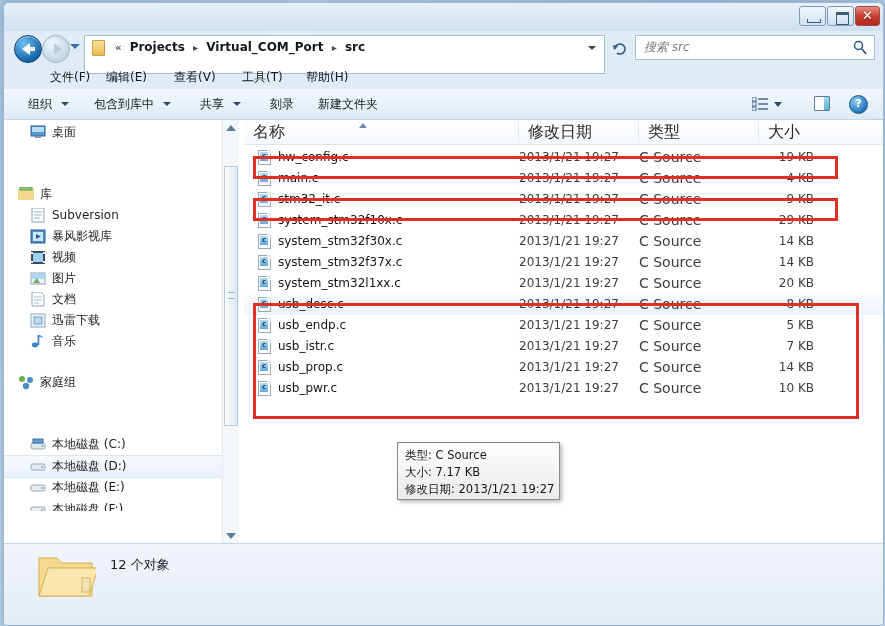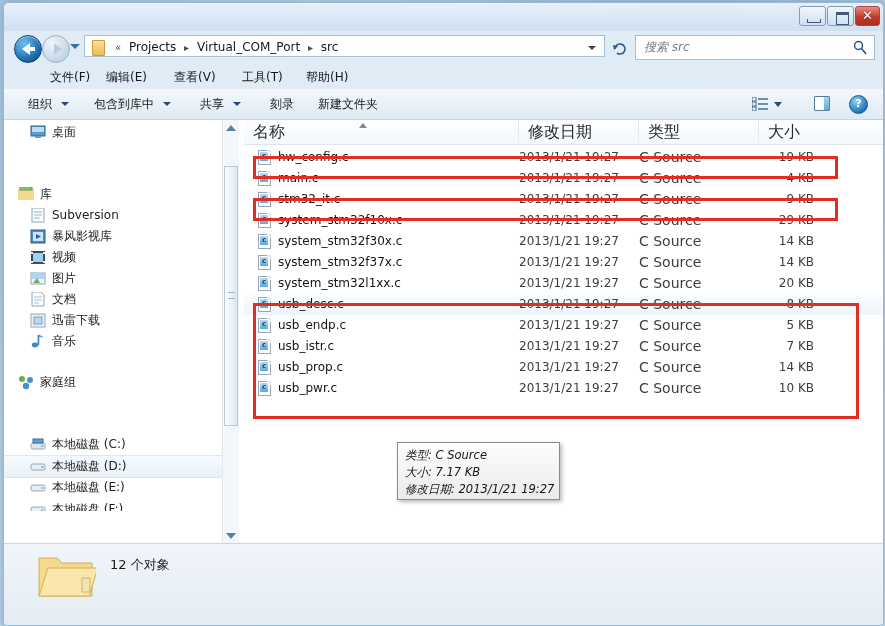--- a/index.html
+++ b/index.html
@@ -44,22 +44,22 @@
     border:1px solid #0d3f6d;box-shadow:inset 0 1px 1px rgba(255,255,255,.6);}
   #nav-fwd{left:38px;background:radial-gradient(circle at 35% 30%,#f0f6fb,#c2d6e6 70%);
     border:1px solid #9ab4cc;}
   .arrow-l{position:absolute;left:7px;top:7px;width:0;height:0;border-top:6px solid transparent;
     border-bottom:6px solid transparent;border-right:8px solid #fff;}
   .arrow-l:after{content:"";position:absolute;left:8px;top:-2px;width:5px;height:4px;background:#fff;}
   .arrow-r{position:absolute;left:11px;top:7px;width:0;height:0;border-top:6px solid transparent;
     border-bottom:6px solid transparent;border-left:8px solid #b9ccdc;}
   #nav-recent{position:absolute;left:66px;top:13px;width:0;height:0;
     border-left:5px solid transparent;border-right:5px solid transparent;border-top:5px solid #3a6ea5;}
-  #crumbbox{position:absolute;left:80px;top:4px;width:521px;height:22px;
-    background:#fff;border:1px solid #a7bed4;box-sizing:border-box;}
+  #crumbbox{position:absolute;left:80px;top:4px;width:521px;height:39px;
+    background:#fff;border:1px solid #a7bed4;box-sizing:border-box;font-weight:bold;}
   #crumb-folder{position:absolute;left:7px;top:4px;width:11px;height:14px;
     background:linear-gradient(to bottom,#fbe09a,#e8bc52);border:1px solid #c79f3e;border-radius:1px;}
   #crumb{position:absolute;left:26px;top:0;height:23px;line-height:23px;color:#1b1b1b;font-size:12px;}
   #crumb .sep{color:#4a4a4a;margin:0 4px;font-size:10px;}
   #crumb .seg{color:#12181f;}
   #crumb-dd{position:absolute;right:8px;top:10px;width:0;height:0;
     border-left:4px solid transparent;border-right:4px solid transparent;border-top:4px solid #444;}
   #refresh{position:absolute;left:607px;top:8px;width:18px;height:18px;color:#2f5d8c;
     font-size:14px;line-height:18px;text-align:center;}
   #searchbox{position:absolute;left:631px;top:4px;width:240px;height:25px;
@@ -134,21 +134,21 @@
     font-size:12px;color:#3c3c3c;text-align:right;}
 
   
   .redbox{position:absolute;border:3px solid #e02f22;box-sizing:border-box;pointer-events:none;}
 
   
   #tooltip{position:absolute;left:393px;top:322px;width:163px;height:58px;
     background:linear-gradient(to bottom,#fdfdfd,#ebebeb);
     border:1px solid #8a8a8a;box-sizing:border-box;
     box-shadow:2px 2px 4px rgba(0,0,0,.28);padding:4px 7px;}
-  .tt-line{height:17px;line-height:17px;font-size:11.5px;color:#161616;white-space:nowrap;font-style:italic;}
+  .tt-line{height:17px;line-height:17px;font-size:11.5px;color:#161616;white-space:nowrap;}
 
   
   #statusbar{position:absolute;left:0;top:540px;width:879px;height:80px;
     background:linear-gradient(to bottom,#f0f5fa,#e4ecf4);border-top:1px solid #c5d6e4;}
   #status-folder{position:absolute;left:32px;top:6px;width:60px;height:50px;}
   #status-text{position:absolute;left:106px;top:12px;height:18px;line-height:18px;
     font-size:13px;color:#1c1c1c;}
 </style>
 </head>
 <body>

